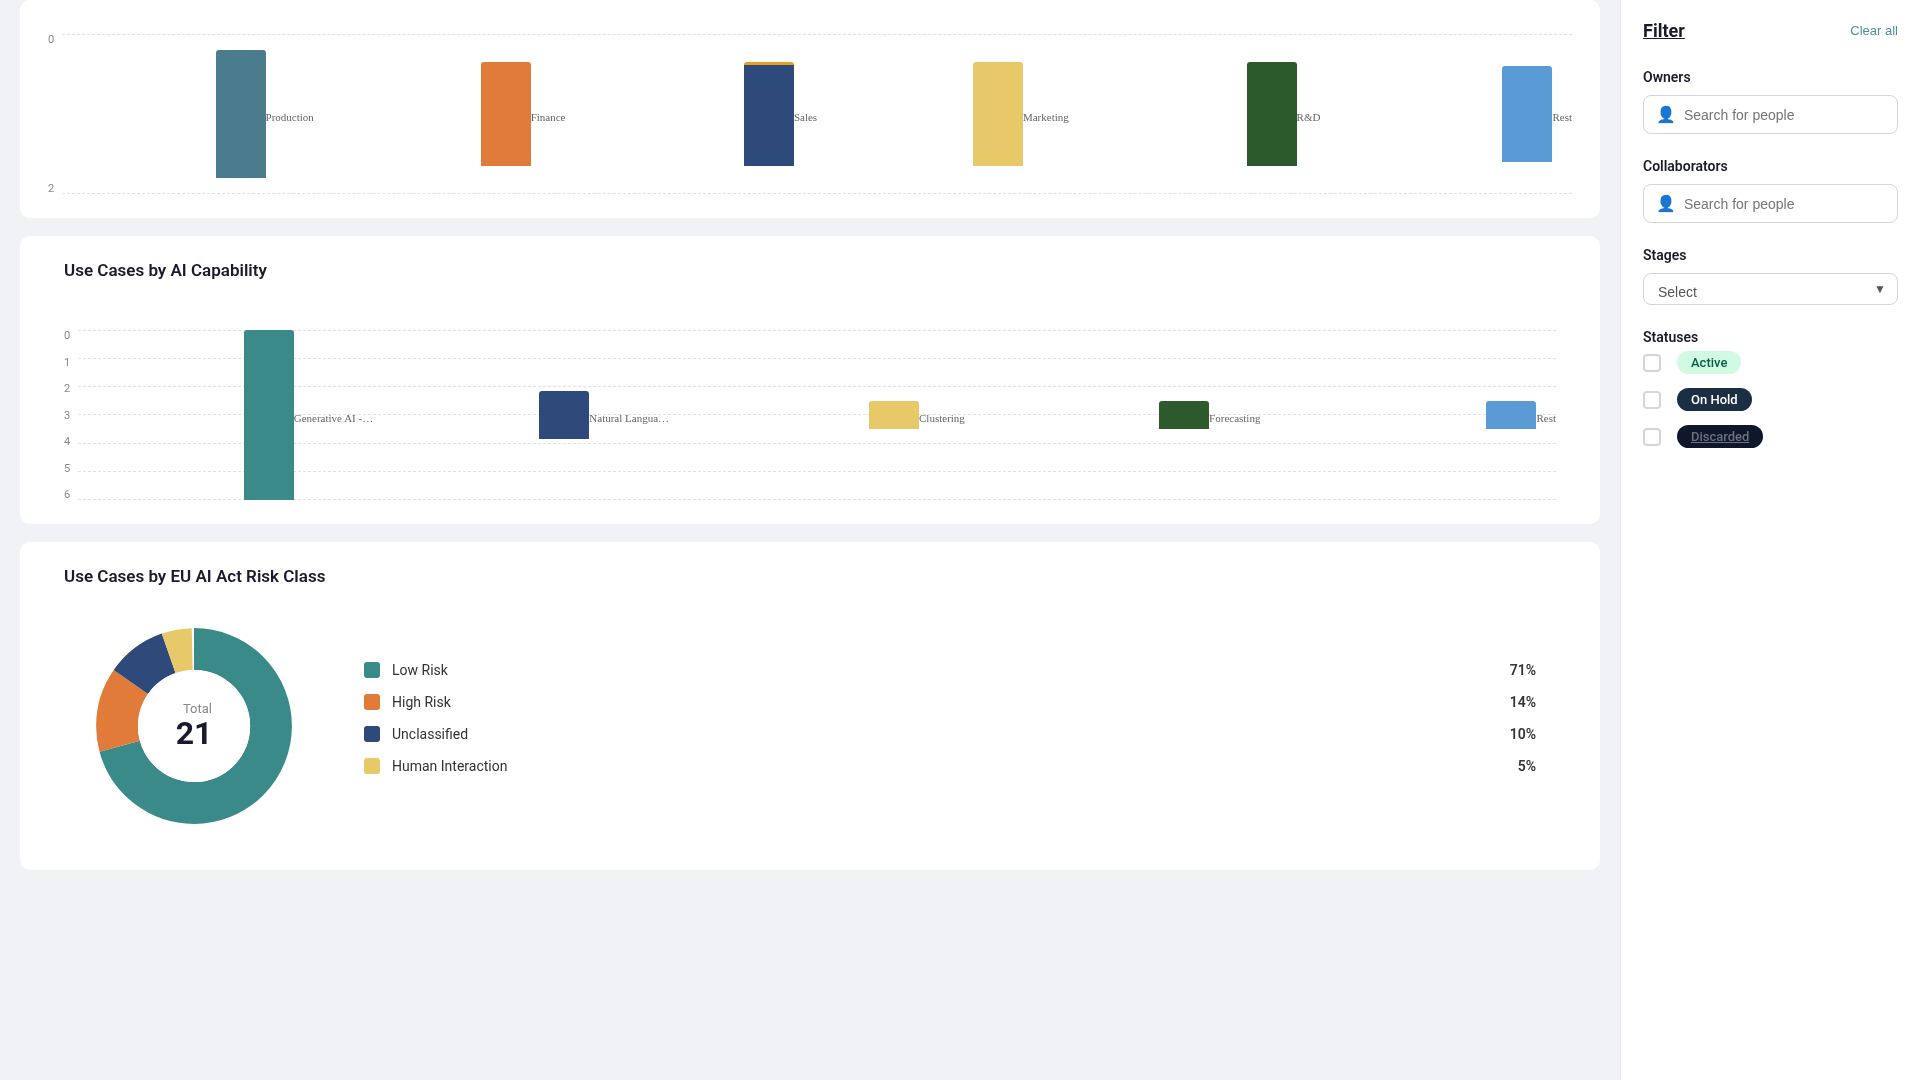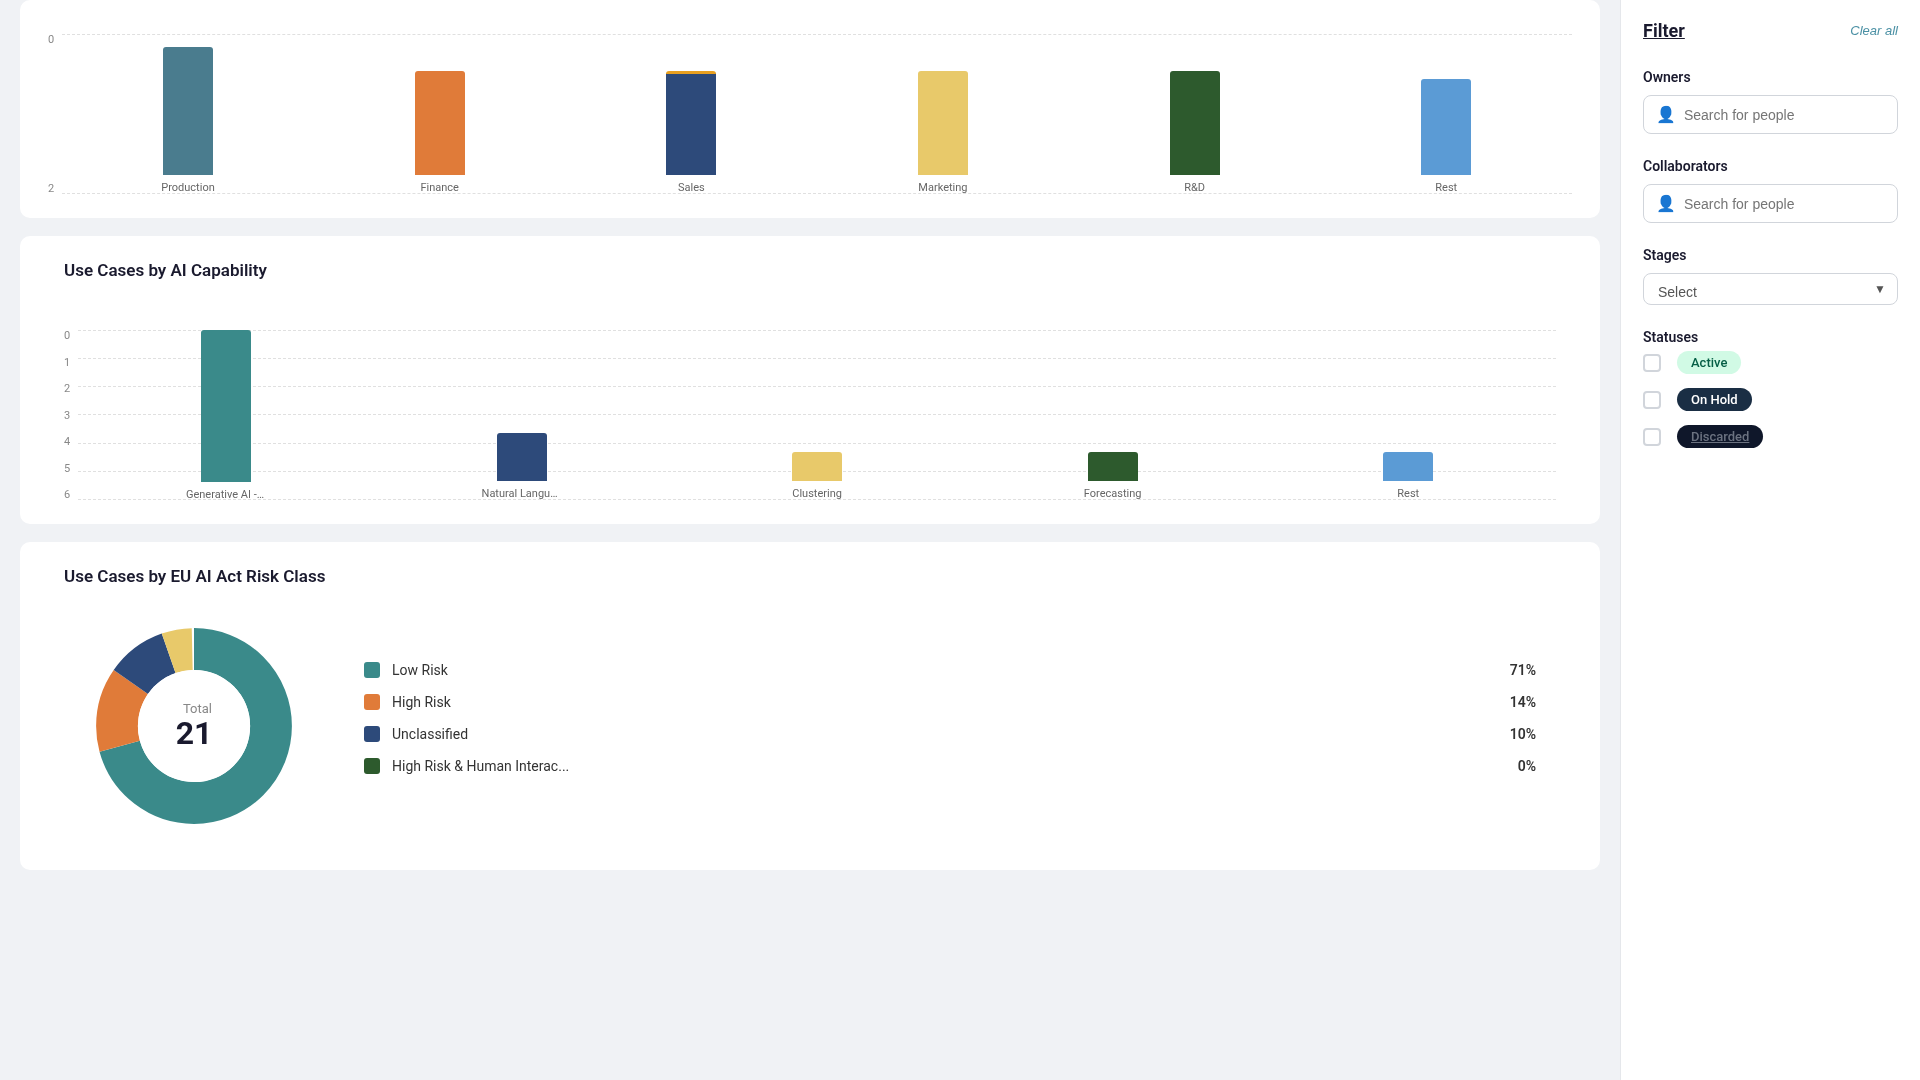--- a/index.html
+++ b/index.html
@@ -65,26 +65,27 @@
       pointer-events: none;
     }
     .grid-line {
       width: 100%;
       height: 1px;
       border-top: 1px dashed #e0e0e0;
     }
     .bar-group {
       flex: 1;
       display: flex;
-      flex-direction: column;
+      flex-direction: row;
       align-items: center;
       height: 100%;
       justify-content: flex-end;
       position: relative;
       z-index: 1;
+      font-family: Liberation Serif, serif;
     }
     .bar {
       width: 50px;
       border-radius: 3px 3px 0 0;
     }
     .bar-label {
       font-size: 11px;
       color: #666;
       margin-top: 6px;
       text-align: center;
@@ -174,21 +175,20 @@
       color: #1a1a2e;
       text-decoration: underline;
     }
     .clear-all-btn {
       font-size: 13px;
       color: #4a90a4;
       background: none;
       border: none;
       cursor: pointer;
       padding: 0;
-      font-style: italic;
     }
     .filter-section-label {
       font-size: 14px;
       font-weight: 600;
       color: #1a1a2e;
       margin-bottom: 10px;
     }
     .search-input-wrapper {
       display: flex;
       align-items: center;
@@ -402,23 +402,23 @@
           <div class="legend-dot" style="background:#e07b39;"></div>
           <span class="legend-name">High Risk</span>
           <span class="legend-pct">14%</span>
         </div>
         <div class="legend-row">
           <div class="legend-dot" style="background:#2d4a7a;"></div>
           <span class="legend-name">Unclassified</span>
           <span class="legend-pct">10%</span>
         </div>
         <div class="legend-row">
-          <div class="legend-dot" style="background:#2d5a2d;"></div>
-          <span class="legend-name">High Risk &amp; Human Interac...</span>
-          <span class="legend-pct">0%</span>
+          <div class="legend-dot" style="background:#e8c96a;"></div>
+          <span class="legend-name">Human Interaction</span>
+          <span class="legend-pct">5%</span>
         </div>
       </div>
     </div>
   </div>
 
 </div>
 
 <div class="filter-panel">
   <div class="filter-header">
     <span class="filter-title">Filter</span>

